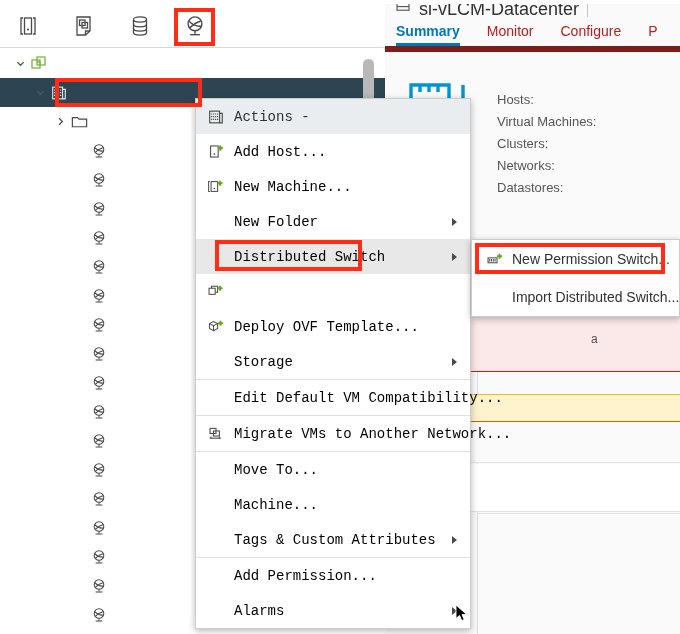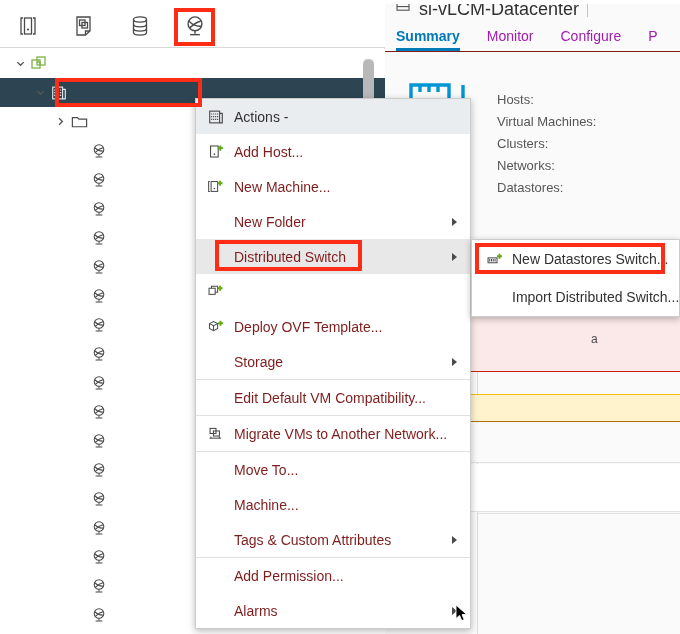--- a/index.html
+++ b/index.html
@@ -112,28 +112,28 @@
   }
   #obj-title {
     font-size: 18px; color: #313131; font-weight: 400;
   }
   .title-divider {
     width: 1px; height: 16px; background: #c4c4c4;
   }
   #tabs-bar {
     position: absolute; left: 0; top: 18px;
     width: 295px; height: 30px;
-    border-bottom: 1px solid #7f1d1d;
+    border-bottom: 6px solid #7f1d1d;
     display: flex; align-items: flex-end;
     padding-left: 11px;
     background: #fafafa;
   }
   .tab {
     position: relative;
-    font-size: 14px; color: #a21caf;
+    font-size: 14px; color: #b91c1c;
     padding: 0 13px 7px 0;
     margin-right: 14px;
     cursor: pointer;
     white-space: nowrap;
   }
   .tab.active { color: #0079b8; font-weight: 600; }
   .tab.active::after {
     content: ""; position: absolute; left: 0; right: 13px; bottom: 0;
     height: 3px; background: #0079b8;
   }
@@ -210,37 +210,37 @@
     background: #fafafa;
     border: 1px solid #cccccc;
     box-shadow: 0 2px 7px rgba(0,0,0,0.28);
     z-index: 40;
     padding: 0;
   }
   .menu-item {
     position: relative;
     height: 35px;
     display: flex; align-items: center;
-    font-size: 14px; color: #7f1d1d;
+    font-size: 14px; color: #000000;
     padding-left: 11px; padding-right: 22px;
     cursor: pointer;
     background: #ffffff;
   }
   .menu-item.header {
     background: #eaedf0;
     color: #313131;
   }
   .menu-item.highlighted { background: #e8e8e8; }
   .menu-item .mi-icon {
     width: 18px; height: 18px; flex: 0 0 18px;
     margin-right: 9px;
     display: inline-flex; align-items: center; justify-content: center;
   }
   .menu-item .mi-icon.empty { visibility: hidden; }
-  .menu-item .mi-label { white-space: nowrap; }
+  .menu-item .mi-label { white-space: nowrap; font-family: Liberation Mono, monospace; }
   .menu-item .mi-arrow {
     position: absolute; right: 13px; top: 50%;
     transform: translateY(-50%);
     width: 0; height: 0;
     border-left: 5px solid #4a4a4a;
     border-top: 4px solid transparent;
     border-bottom: 4px solid transparent;
   }
   .menu-sep { height: 1px; background: #e0e0e0; }
 
@@ -777,21 +777,21 @@
 
   <div id="ctx-submenu">
       <div class="sub-item">
         <span class="mi-icon">
           <svg width="18" height="17" viewBox="0 0 22 20" fill="none" stroke="#4a4a4a" stroke-width="1.25">
             <rect x="2.5" y="8" width="11" height="6"></rect>
             <path d="M4.5 9.5 L4.5 12.5 M6.7 9.5 L6.7 12.5 M8.9 9.5 L8.9 12.5 M11.1 9.5 L11.1 12.5"></path>
             <path d="M16.5 3 L16.5 9 M13.5 6 L19.5 6" stroke="#60a917" stroke-width="2.3"></path>
           </svg>
         </span>
-        <span>New Datastores Switch...</span>
+        <span>New Permission Switch...</span>
       </div>
       <div class="sub-item">
         <span class="mi-icon empty"></span>
         <span>Import Distributed Switch...</span>
       </div>
     </div>
 
   <div id="mouse-cursor">
     <svg width="14" height="18" viewBox="0 0 14 18">
       <path d="M1 1 L1 14.5 L4.5 11.4 L6.8 16.6 L9.2 15.6 L7 10.6 L11.6 10.4 Z" fill="#000000" stroke="#ffffff" stroke-width="0.9"></path>

